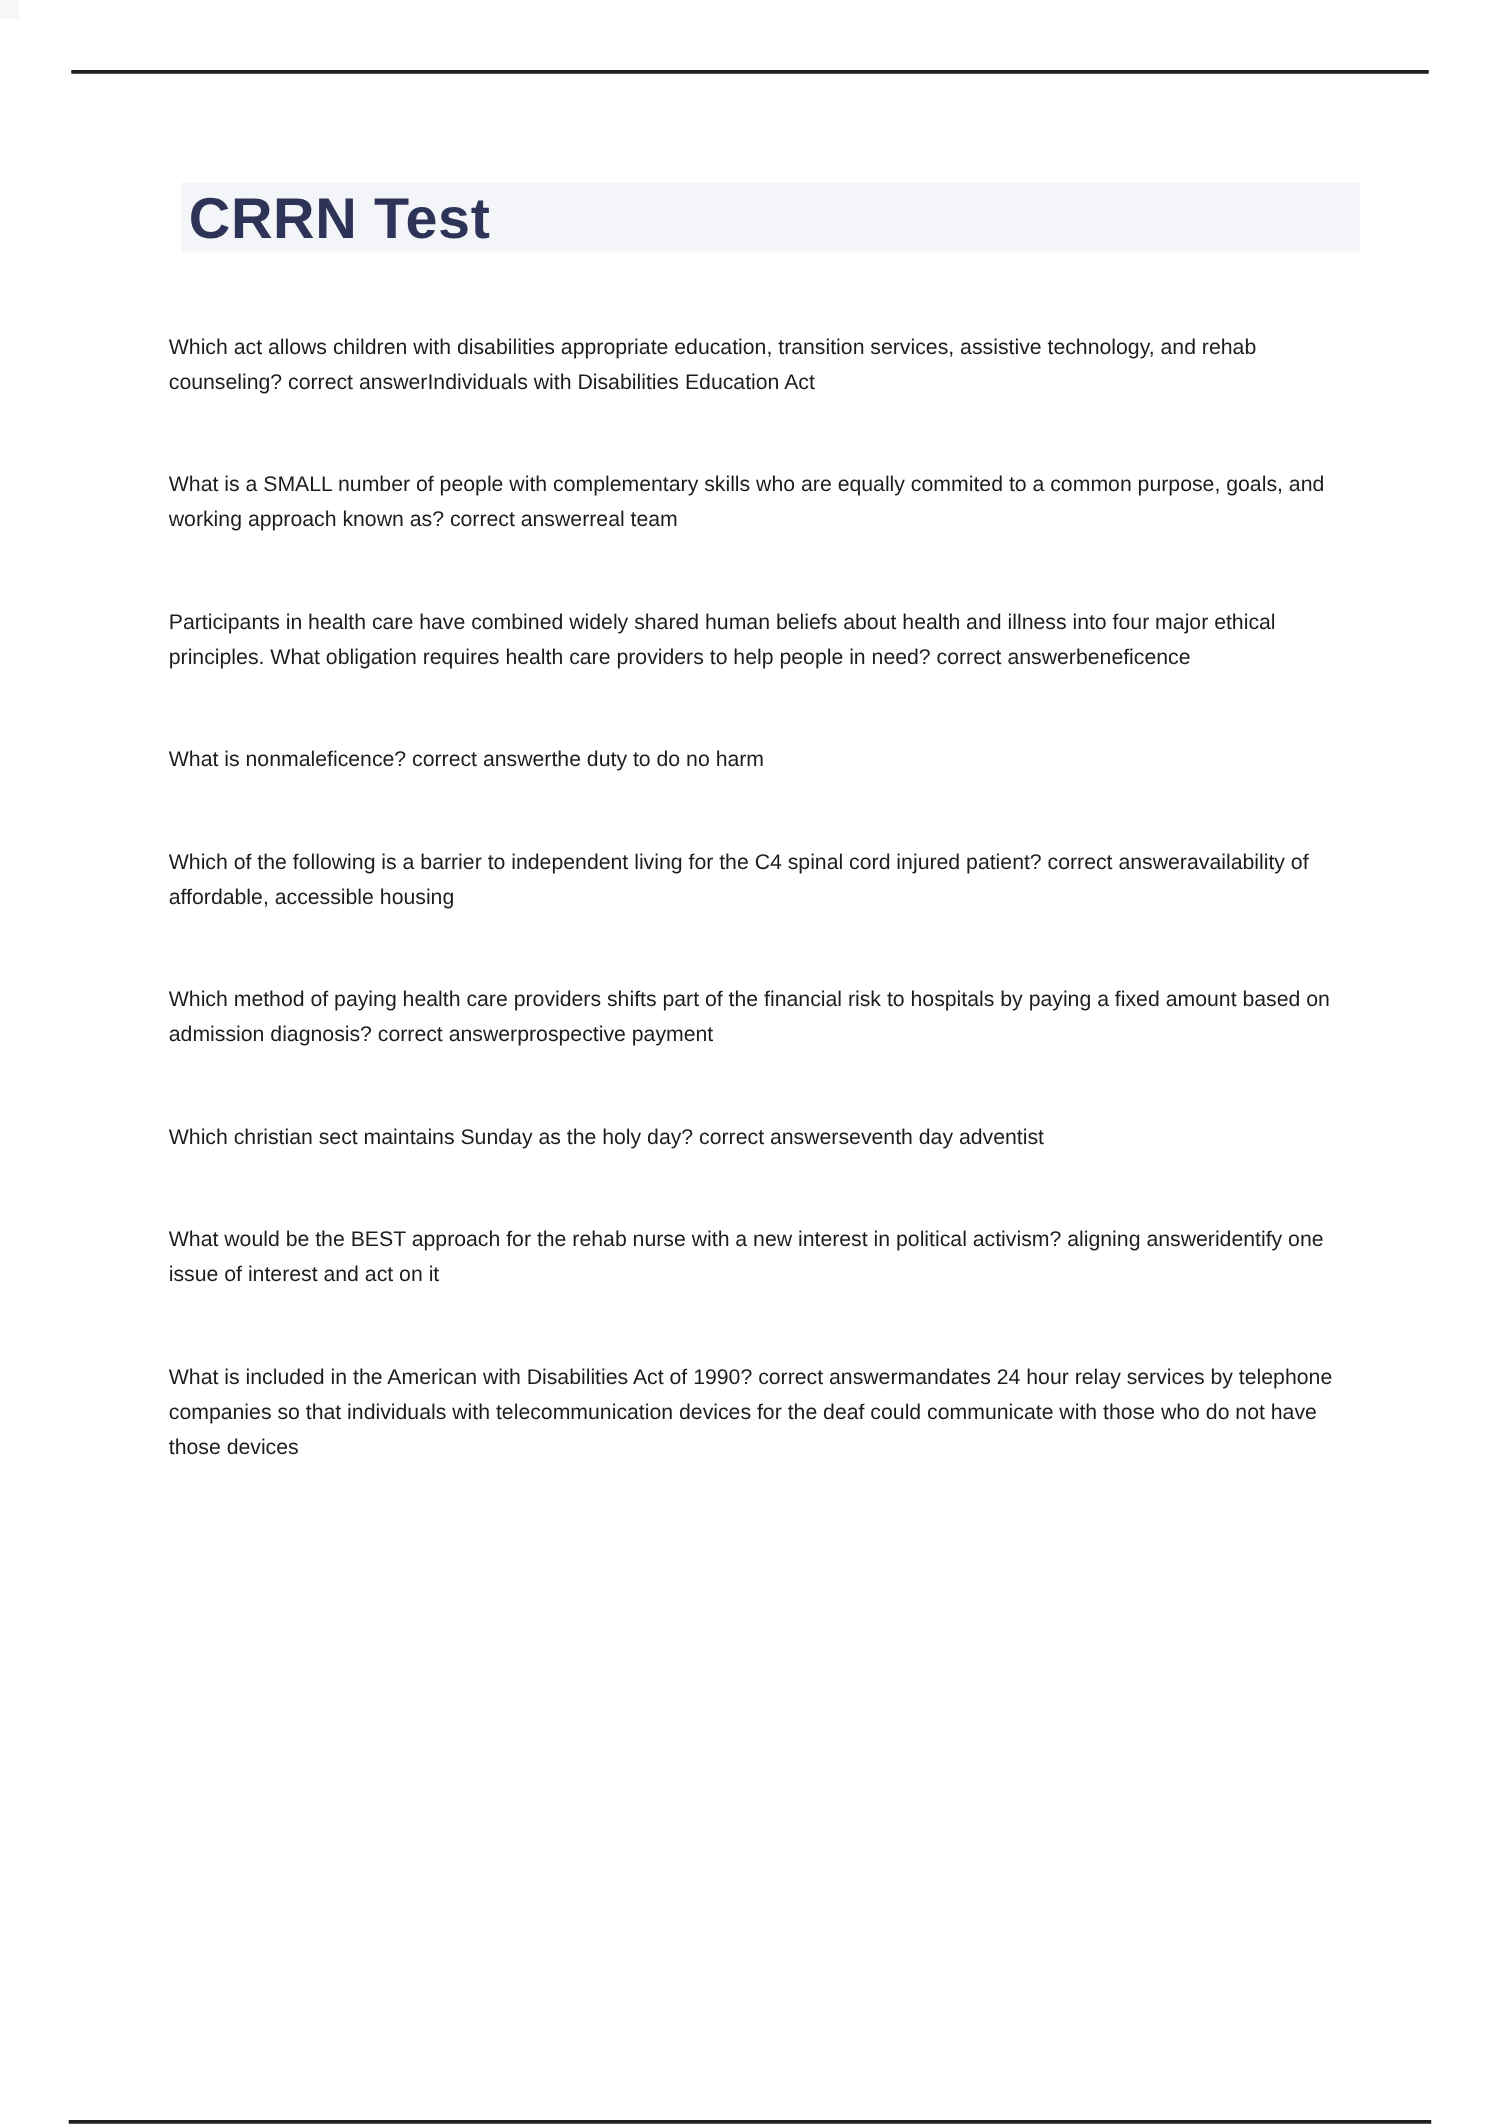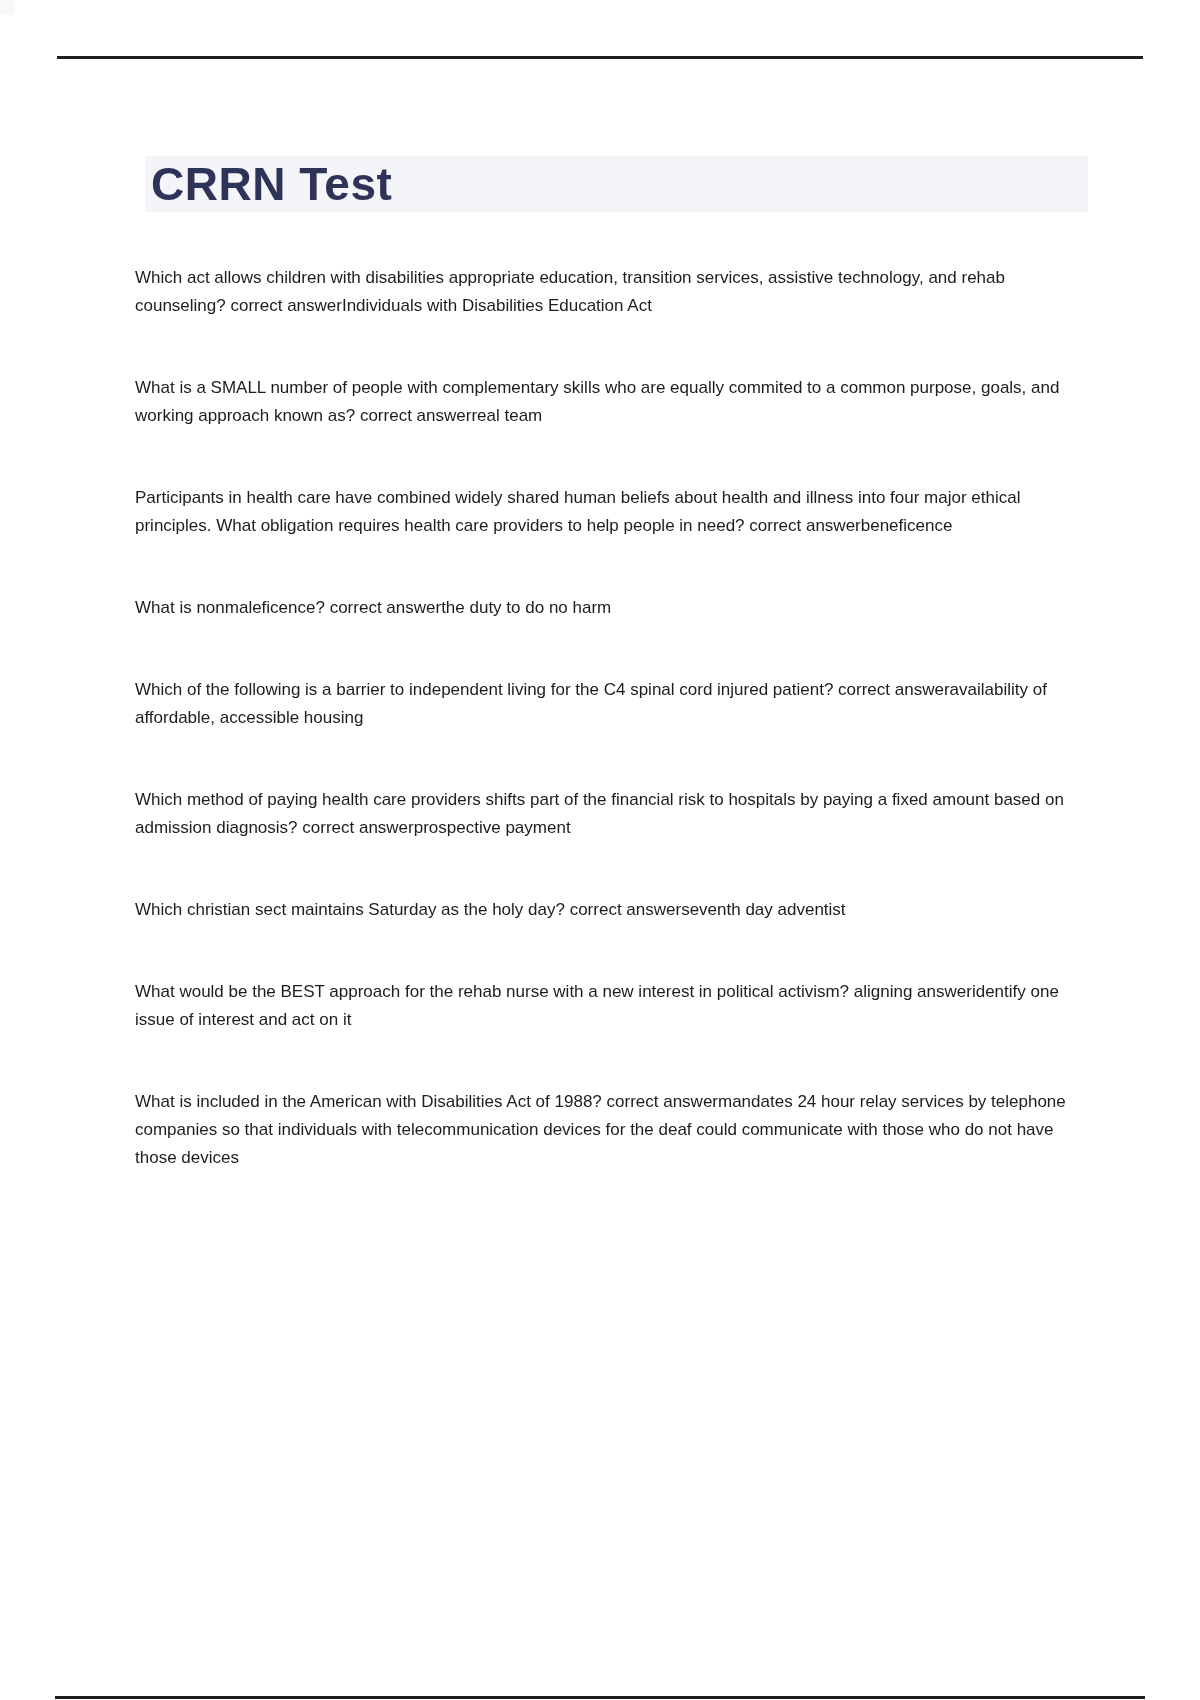--- a/index.html
+++ b/index.html
@@ -34,21 +34,21 @@
     width: 1086px;
   }
   .rule-bottom {
     left: 55px;
     top: 1696px;
     width: 1090px;
   }
   .title-bar {
     position: absolute;
     left: 145px;
-    top: 156px;
+    top: 146px;
     width: 943px;
     height: 56px;
     background: var(--title-bg, #f4f5f9);
     display: flex;
     align-items: center;
   }
   .title-text {
     font-size: 46px;
     font-weight: bold;
     color: var(--title-color, #2e3358);
@@ -83,20 +83,20 @@
     <span class="title-text">CRRN Test</span>
   </div>
 
   <div class="content">
     <p class="qa-paragraph">Which act allows children with disabilities appropriate education, transition services, assistive technology, and rehab counseling? correct answerIndividuals with Disabilities Education Act</p>
     <p class="qa-paragraph">What is a SMALL number of people with complementary skills who are equally commited to a common purpose, goals, and working approach known as? correct answerreal team</p>
     <p class="qa-paragraph">Participants in health care have combined widely shared human beliefs about health and illness into four major ethical principles. What obligation requires health care providers to help people in need? correct answerbeneficence</p>
     <p class="qa-paragraph">What is nonmaleficence? correct answerthe duty to do no harm</p>
     <p class="qa-paragraph">Which of the following is a barrier to independent living for the C4 spinal cord injured patient? correct answeravailability of affordable, accessible housing</p>
     <p class="qa-paragraph">Which method of paying health care providers shifts part of the financial risk to hospitals by paying a fixed amount based on admission diagnosis? correct answerprospective payment</p>
-    <p class="qa-paragraph">Which christian sect maintains Saturday as the holy day? correct answerseventh day adventist</p>
+    <p class="qa-paragraph">Which christian sect maintains Sunday as the holy day? correct answerseventh day adventist</p>
     <p class="qa-paragraph">What would be the BEST approach for the rehab nurse with a new interest in political activism? aligning answeridentify one issue of interest and act on it</p>
-    <p class="qa-paragraph">What is included in the American with Disabilities Act of 1988? correct answermandates 24 hour relay services by telephone companies so that individuals with telecommunication devices for the deaf could communicate with those who do not have those devices</p>
+    <p class="qa-paragraph">What is included in the American with Disabilities Act of 1990? correct answermandates 24 hour relay services by telephone companies so that individuals with telecommunication devices for the deaf could communicate with those who do not have those devices</p>
   </div>
 
   <div class="rule rule-bottom"></div>
 
 </div>
 
 </body></html>

